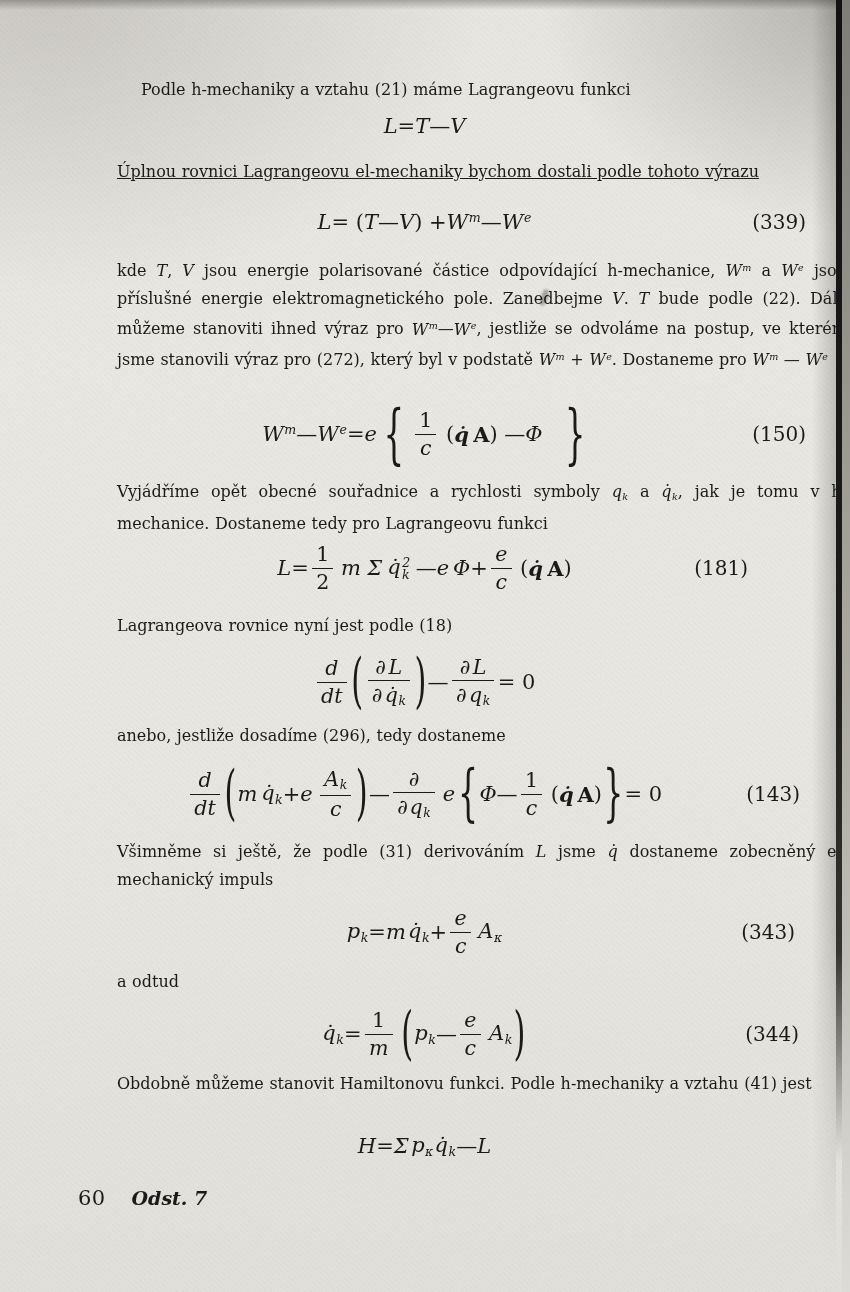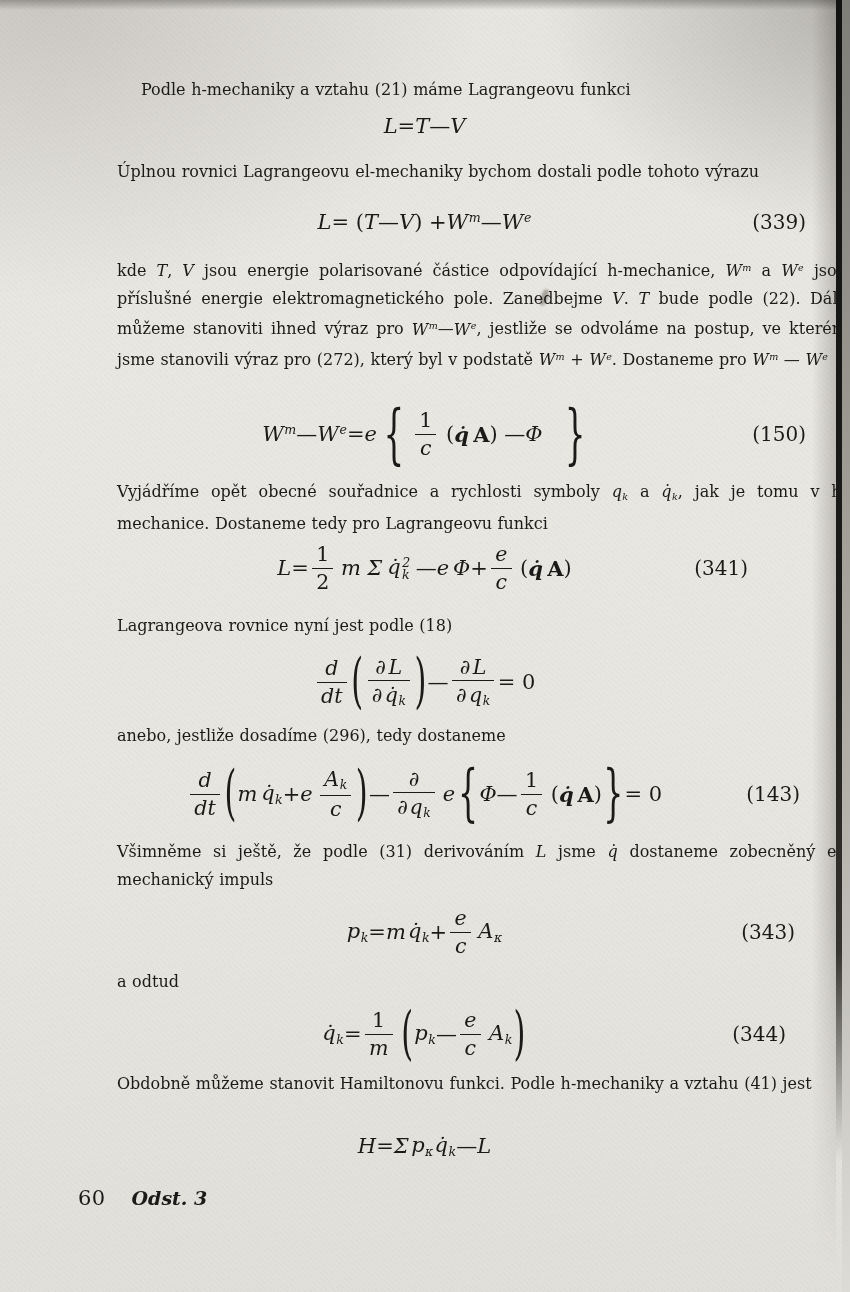--- a/index.html
+++ b/index.html
@@ -69,21 +69,21 @@
     <div class="para" style="top: 76px; text-indent: 24px;"><span class="parabody"><span class="mr">Podle h-mechaniky a vztahu (21) máme Lagrangeovu funkci</span></span></div>
     <div class="eq" style="top: 104px; height: 44px;">
       <span class="eqbody">
         <span class="mi">L</span>
         <span class="mr"> = </span>
         <span class="mi">T</span>
         <span class="mr"> — </span>
         <span class="mi">V</span>
       </span>
     </div>
-    <div class="para" style="top: 158px;"><span class="parabody"><span class="mr">Úplnou rovnici Lagrangeovu el-mechaniky bychom dostali podle tohoto výrazu</span></span></div>
+    <div class="para" style="top: 158px; text-decoration: underline;"><span class="parabody"><span class="mr">Úplnou rovnici Lagrangeovu el-mechaniky bychom dostali podle tohoto výrazu</span></span></div>
     <div class="eq" style="top: 200px; height: 44px;">
       <span class="eqbody">
         <span class="mi">L</span>
         <span class="mr"> = (</span>
         <span class="mi">T</span>
         <span class="mr"> — </span>
         <span class="mi">V</span>
         <span class="mr">) + </span>
         <span class="mss"><span class="mi">W</span><span class="msup mi">m</span></span>
         <span class="mr"> — </span>
@@ -142,21 +142,21 @@
           <span class="n"><span class="mi">e</span></span>
           <span class="d"><span class="mi">c</span></span>
         </span>
         <span class="msp" style="width: 0.25em;"></span>
         <span class="mr">(</span>
         <span class="mbi">q̇</span>
         <span class="msp" style="width: 0.2em;"></span>
         <span class="mb">A</span>
         <span class="mr">)</span>
       </span>
-      <span class="eqnum" style="right: 52px;">(341)</span>
+      <span class="eqnum" style="right: 52px;">(181)</span>
     </div>
     <div class="para" style="top: 612px;"><span class="parabody"><span class="mr">Lagrangeova rovnice nyní jest podle (18)</span></span></div>
     <div class="eq" style="top: 644px; height: 76px;">
       <span class="eqbody">
         <span class="mfrac">
           <span class="n"><span class="mi">d</span></span>
           <span class="d"><span class="mi">dt</span></span>
         </span>
         <span class="mbig" style="font-size: 1.45em; transform: scaleY(1.95);">(</span>
         <span class="mfrac">
@@ -249,21 +249,21 @@
         <span class="mss"><span class="mi">p</span><span class="msub mi">k</span></span>
         <span class="mr"> — </span>
         <span class="mfrac">
           <span class="n"><span class="mi">e</span></span>
           <span class="d"><span class="mi">c</span></span>
         </span>
         <span class="msp" style="width: 0.25em;"></span>
         <span class="mss"><span class="mi">A</span><span class="msub mi">k</span></span>
         <span class="mbig" style="font-size: 1.45em; transform: scaleY(1.9);">)</span>
       </span>
-      <span class="eqnum" style="right: 14px;">(344)</span>
+      <span class="eqnum" style="right: 1px;">(344)</span>
     </div>
     <div class="para" style="top: 1070px;"><span class="parabody"><span class="mr">Obdobně můžeme stanovit Hamiltonovu funkci. Podle h-mechaniky a vztahu (41) jest</span></span></div>
     <div class="eq" style="top: 1124px; height: 44px;">
       <span class="eqbody">
         <span class="mi">H</span>
         <span class="mr"> = </span>
         <span class="mi">Σ</span>
         <span class="msp" style="width: 0.12em;"></span>
         <span class="mss"><span class="mi">p</span><span class="msub mi">κ</span></span>
         <span class="msp" style="width: 0.06em;"></span>
@@ -271,14 +271,14 @@
         <span class="mr"> — </span>
         <span class="mi">L</span>
       </span>
     </div>
   </div>
 <div class="binding-soft"></div>
 <div class="binding-bar"></div>
 <div class="binding-gutter"></div>
 
 <div class="footer">
-  <span class="pgnum">60</span><span class="sect">Odst. 3</span>
+  <span class="pgnum">60</span><span class="sect">Odst. 7</span>
 </div>
 
 </body></html>

